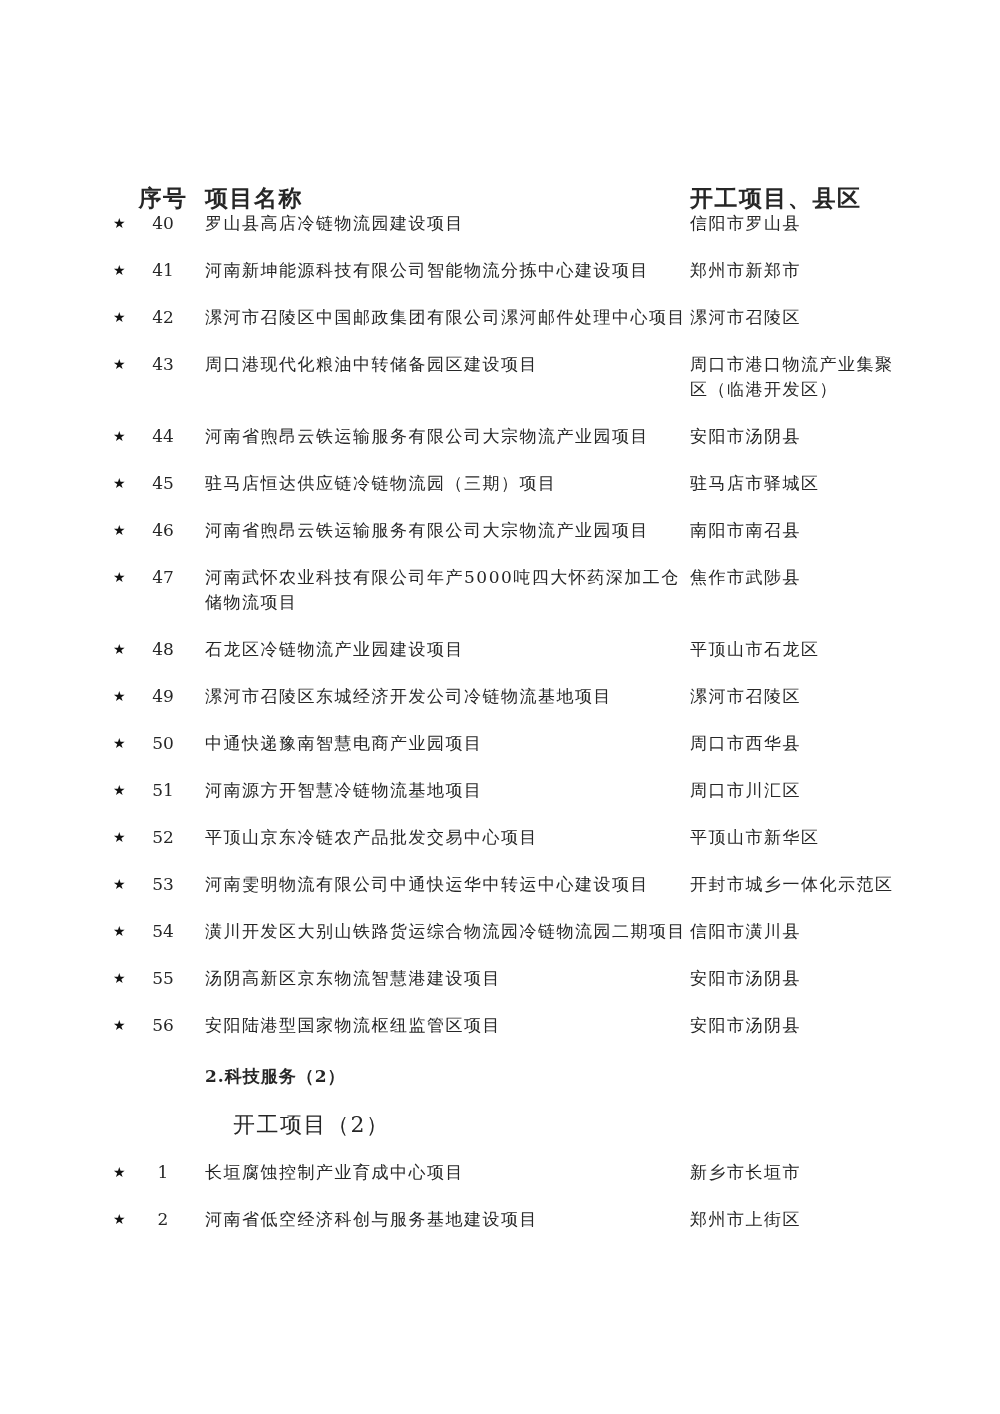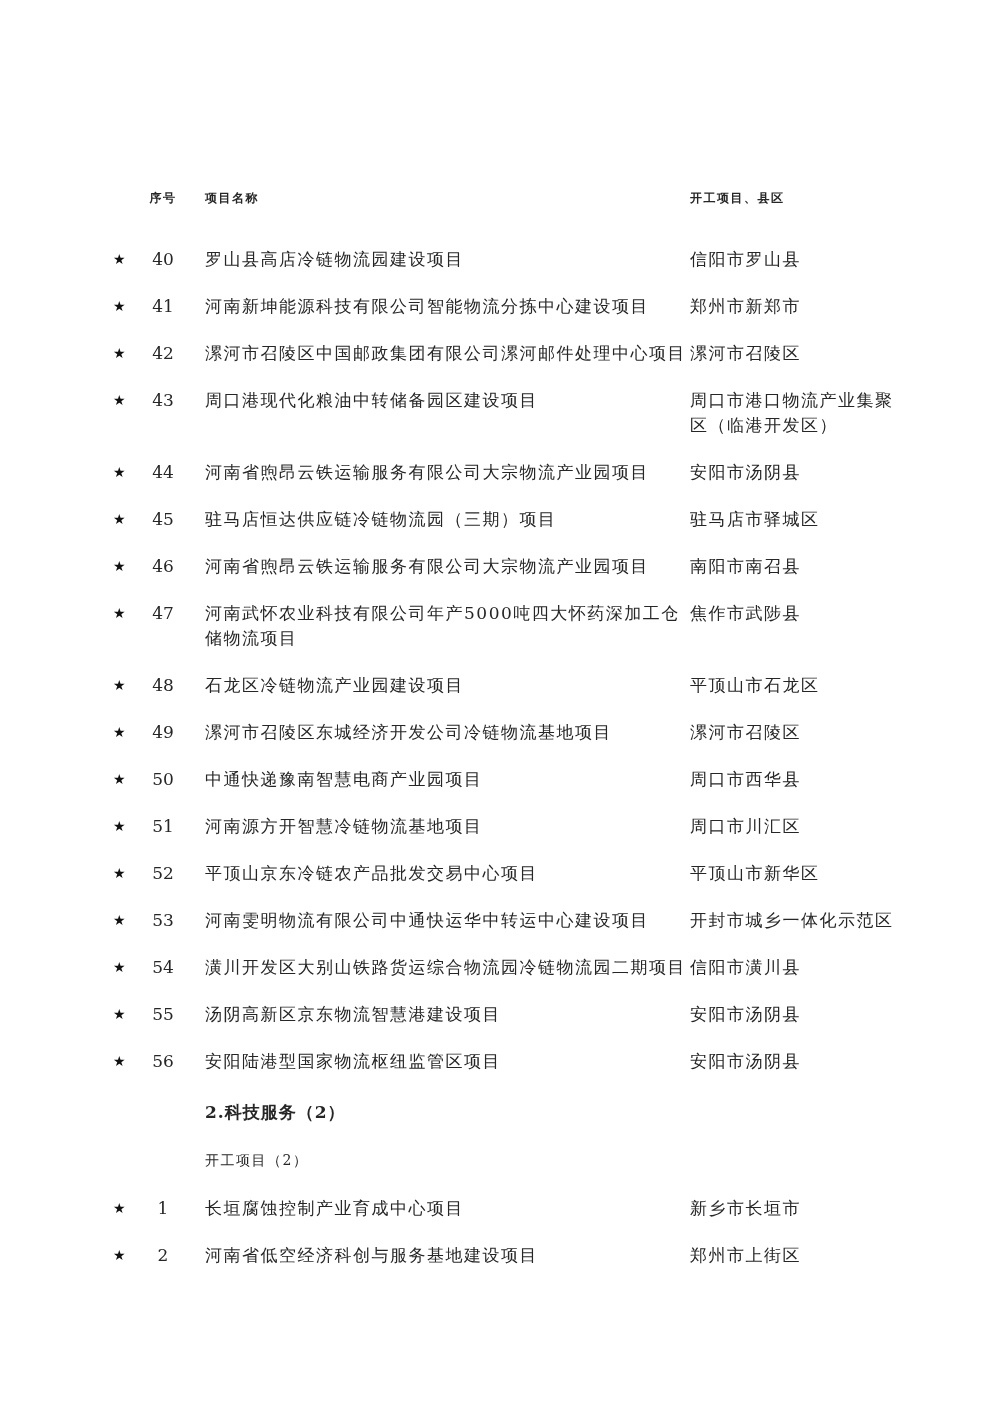--- a/index.html
+++ b/index.html
@@ -18,24 +18,23 @@
   .content {
     position: absolute;
     left: 113px; top: 186px;
     width: 797px;
   }
   .hdr-row {
     display: grid;
     grid-template-columns: 24px 52px 501px 210px;
     font-family: "DejaVu Sans", "Liberation Sans", sans-serif;
     font-weight: bold;
-    font-size: 12px;
+    font-size: 23px;
     line-height: 25px;
     letter-spacing: 1.5px;
-    margin-bottom: 36px;
   }
   .hdr-index { grid-column: 2; text-align: center; }
   .hdr-name  { grid-column: 3; text-align: left; padding-left: 16px; }
   .hdr-loc   { grid-column: 4; text-align: left; white-space: nowrap; }
   .row {
     display: grid;
     grid-template-columns: 24px 52px 501px 210px;
     font-size: 17px;
     line-height: 25px;
     letter-spacing: 1.5px;
@@ -56,24 +55,24 @@
   .cell-loc  { }
   .section-title {
     font-family: "DejaVu Serif", serif;
     font-weight: bold;
     font-size: 17px;
     line-height: 25px;
     letter-spacing: 1px;
     margin: 26px 0 0 92px;
   }
   .section-subtitle {
-    font-size: 14px;
+    font-size: 22px;
     line-height: 25px;
     letter-spacing: 1.5px;
-    margin: 23px 0 23px 92px;
+    margin: 23px 0 23px 120px;
   }
   .footer {
     position: absolute;
     left: 0; top: 1272px;
     width: 100%;
     text-align: center;
     font-size: 18px;
     letter-spacing: 3px;
     color: #262626;
   }

